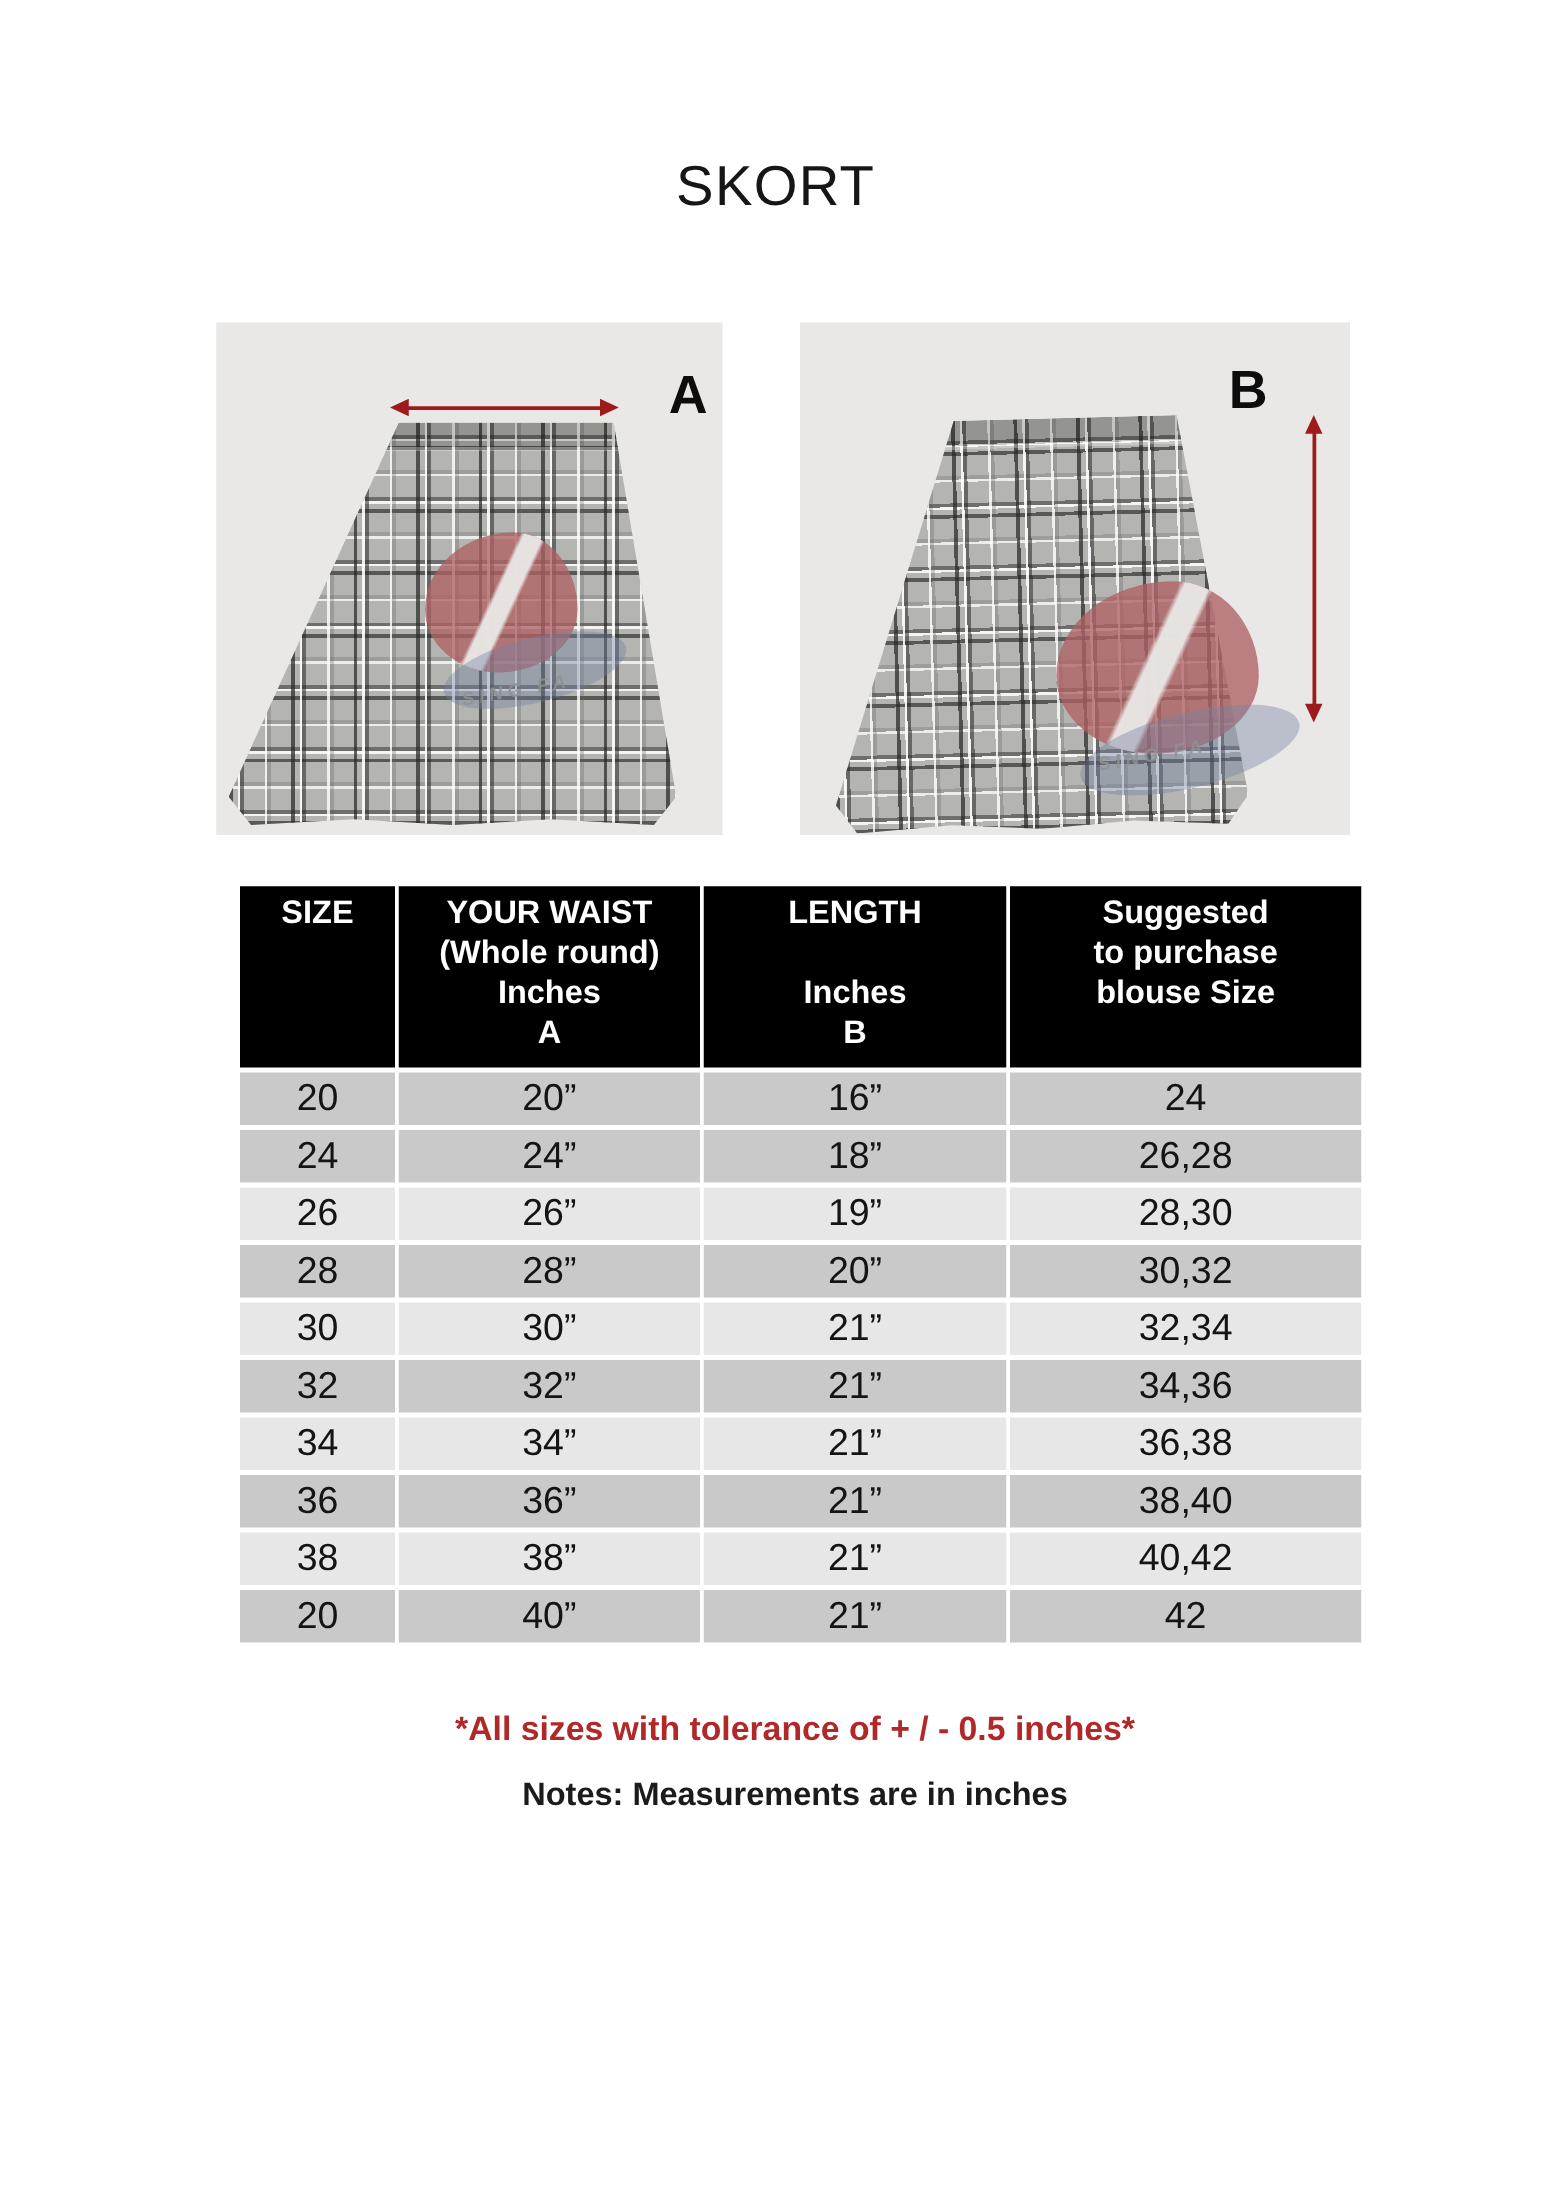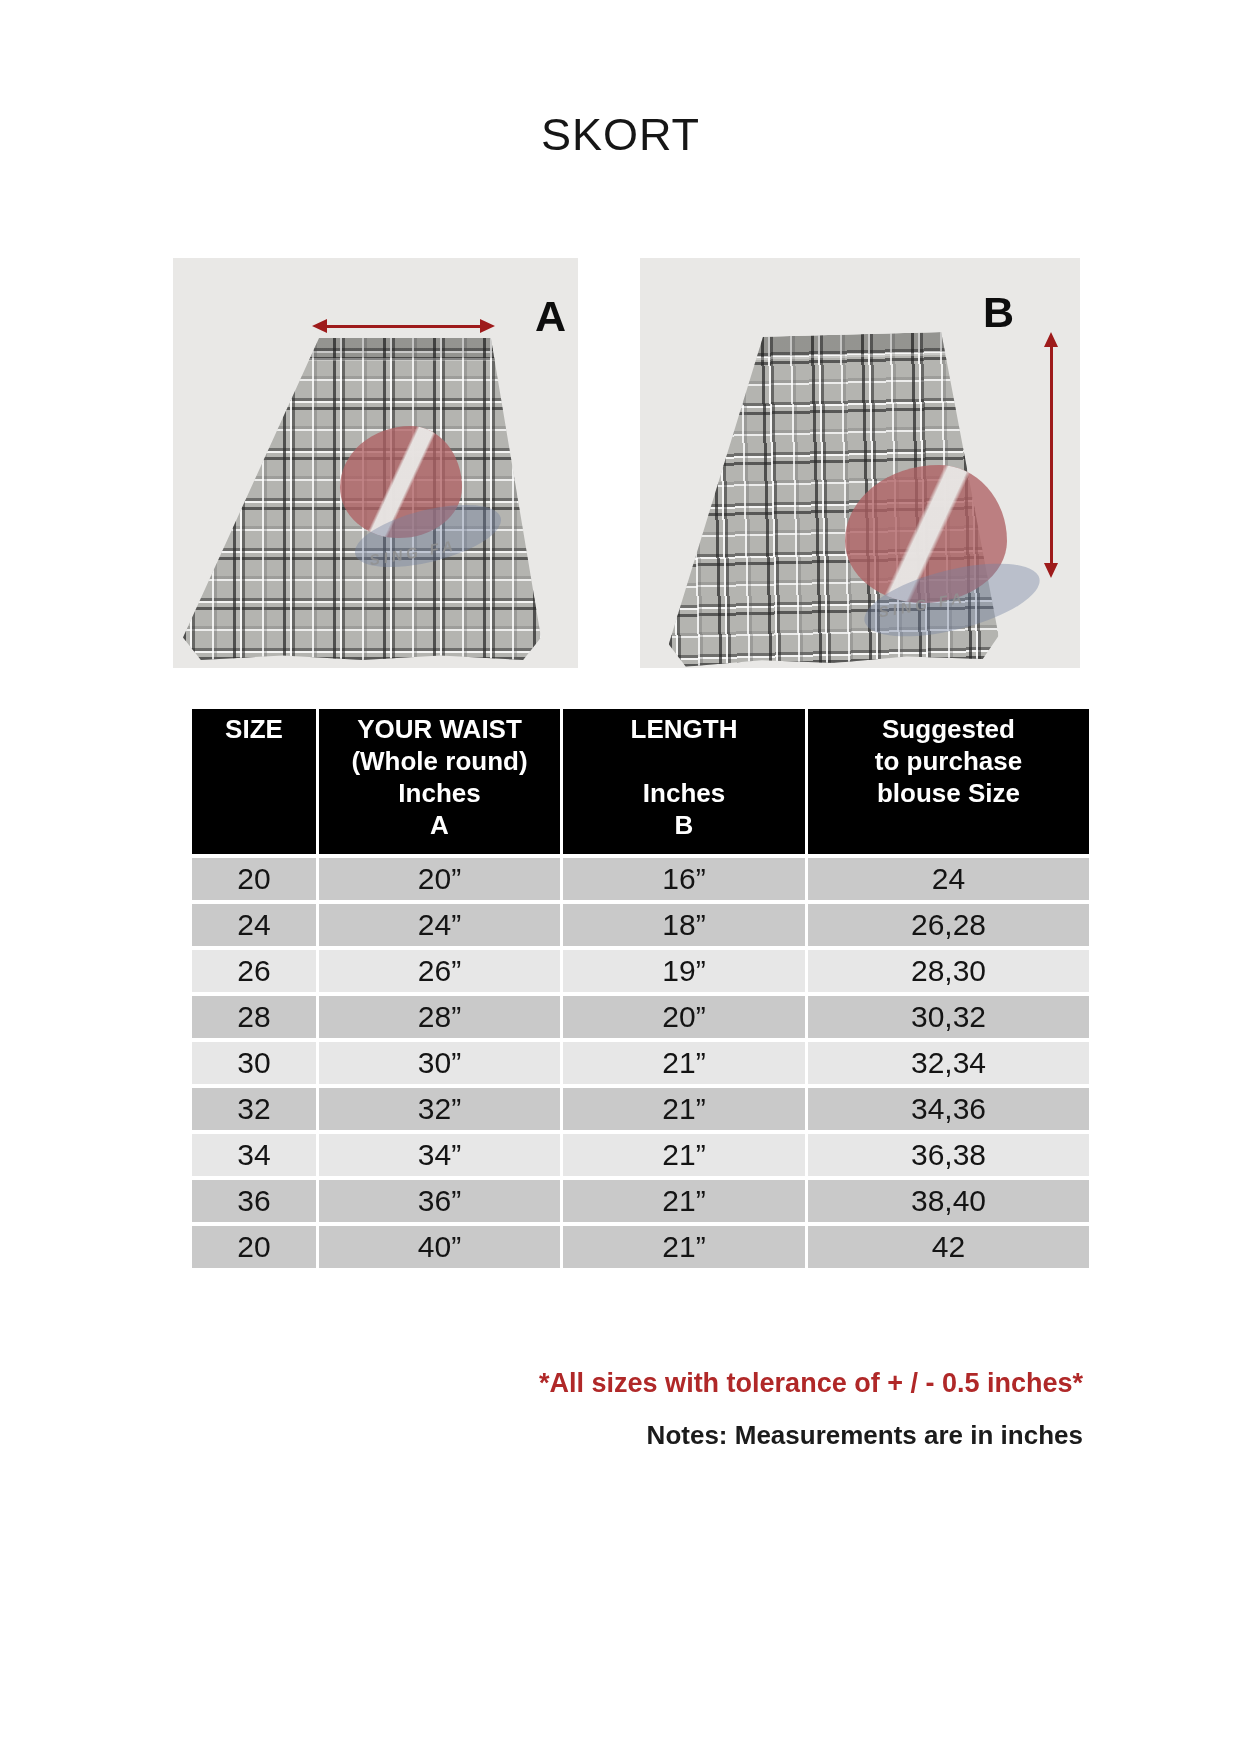--- a/index.html
+++ b/index.html
@@ -6,21 +6,21 @@
   .sheet{
     position:relative;
     width:1241px;
     height:1755px;
     background:#fff;
     font-family:"Liberation Sans", sans-serif;
     overflow:hidden;
   }
   
   .page-title{
-    position:absolute; top:112px; left:0; width:100%;
+    position:absolute; top:126px; left:0; width:100%;
     text-align:center;
     font-size:45px; letter-spacing:1px; color:#161616;
     font-weight:400; line-height:1;
   }
   
   .panel{
     position:absolute;
     background:var(--panel-bg);
     top:258px;
   }
@@ -152,21 +152,21 @@
     height:42px;
     padding:0;
     vertical-align:middle;
   }
   tr.row-dark td{ background:var(--row-dark); }
   tr.row-light td{ background:var(--row-light); }
 
   
   .footer{
     position:absolute; left:189px; top:1368px; width:894px;
-    text-align:right;
+    text-align:center;
   }
   .tolerance-note{
     color:var(--note-red);
     font-size:27px; font-weight:700; line-height:1.18;
   }
   .measurements-note{
     color:#1b1b1b;
     font-size:26px; font-weight:700; line-height:1.2;
     margin-top:20px;
   }
@@ -270,20 +270,26 @@
             <td>34”</td>
             <td>21”</td>
             <td>36,38</td>
           </tr>
           <tr class="row-dark">
             <td>36</td>
             <td>36”</td>
             <td>21”</td>
             <td>38,40</td>
           </tr>
+          <tr class="row-light">
+            <td>38</td>
+            <td>38”</td>
+            <td>21”</td>
+            <td>40,42</td>
+          </tr>
           <tr class="row-dark">
             <td>20</td>
             <td>40”</td>
             <td>21”</td>
             <td>42</td>
           </tr>
         </tbody>
     </table>
   </div>
 

